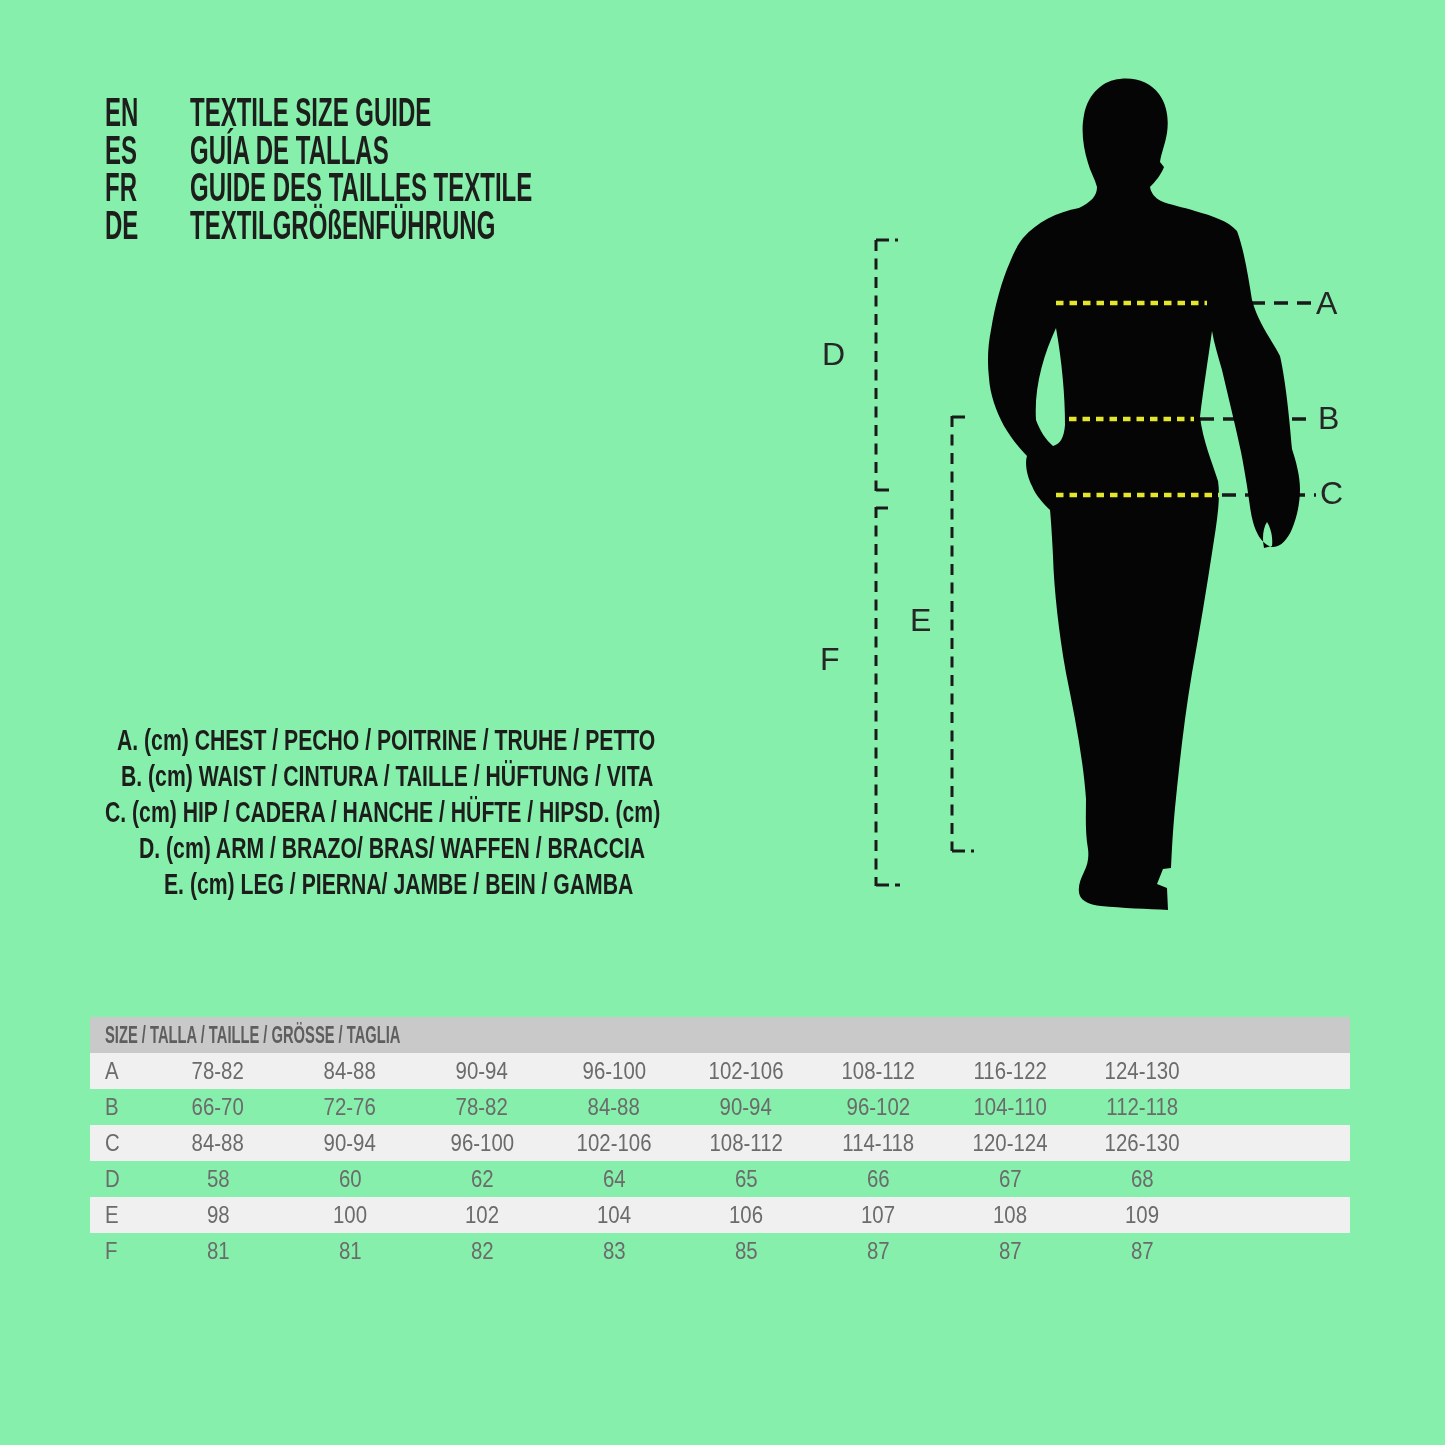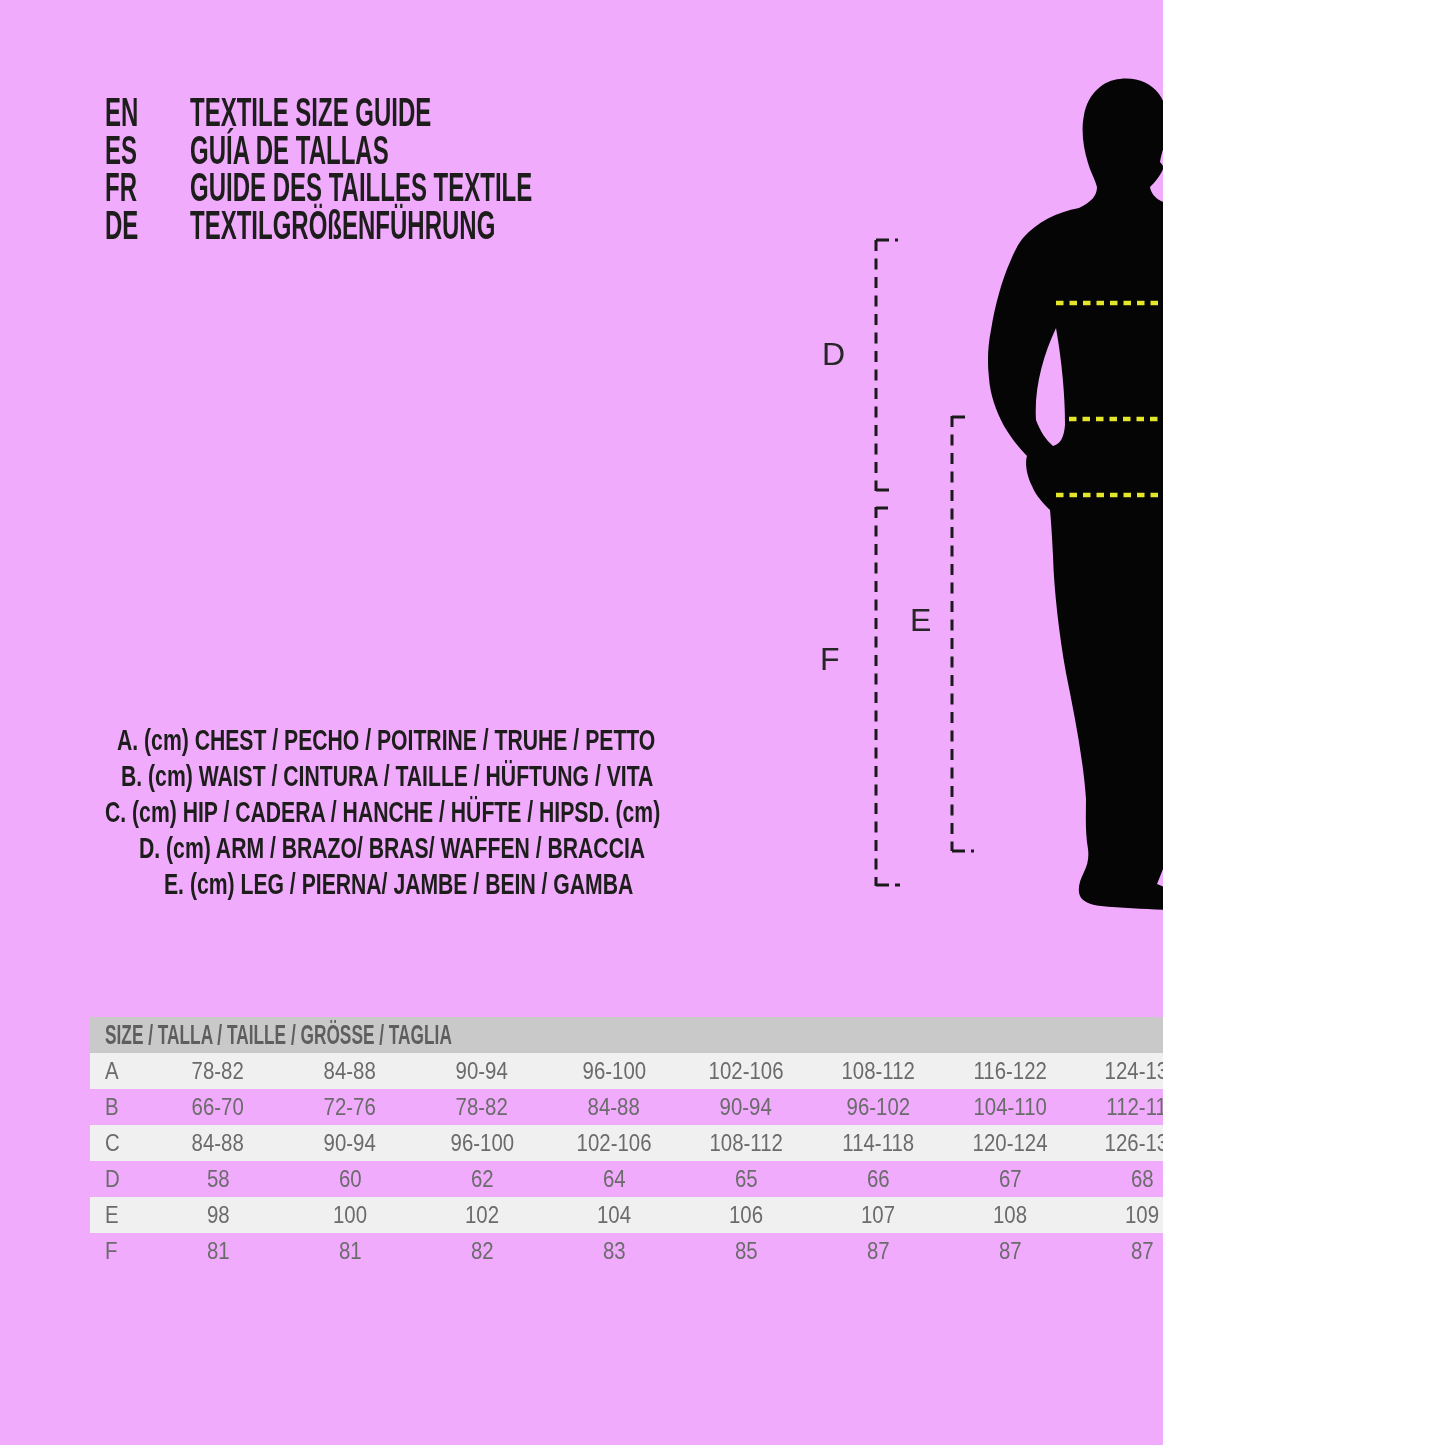--- a/index.html
+++ b/index.html
@@ -1,17 +1,17 @@
 <!DOCTYPE html>
 <html><head>
 <meta charset="utf-8">
 <style>
   html,body{margin:0;padding:0;}
   body{width:1445px;height:1445px;background:#fff;font-family:"Liberation Sans","DejaVu Sans",sans-serif;}
-  .canvas{position:relative;width:1163px;height:1445px;background:#f0abfc;overflow:hidden;color:#1d1d1b;}
+  .canvas{position:relative;width:1445px;height:1445px;background:#86efac;overflow:hidden;color:#1d1d1b;}
 
   
   .cnd{display:inline-block;transform-origin:0 50%;white-space:nowrap;}
 
   
   .lang-block{position:absolute;left:105px;top:94px;}
   .lang-row{display:flex;height:37.5px;line-height:37.5px;font-size:40px;font-weight:bold;letter-spacing:0;}
   .lang-code{width:85px;}
   .lang-code .cnd,.lang-title .cnd{transform:scaleX(0.60);}
 
@@ -19,21 +19,21 @@
   .legend-block{position:absolute;left:105px;top:722px;text-align:center;}
   .legend-row{height:36px;line-height:36px;font-size:29px;font-weight:bold;}
   .legend-row .cnd{transform:scaleX(0.73);}
 
   
   .gender-line{position:absolute;left:105px;top:955px;height:36px;line-height:36px;font-size:29px;font-weight:bold;}
   .gender-line .cnd{transform:scaleX(0.75);}
 
   
   .table-wrap{position:absolute;left:90px;top:1017px;width:1260px;}
-  .table-title{height:36px;line-height:36px;background:#c9c9c9;color:#5e5e5e;font-size:27px;font-weight:bold;}
+  .table-title{height:36px;line-height:36px;background:#c9c9c9;color:#5e5e5e;font-size:23px;font-weight:bold;}
   .table-title .cnd{margin-left:15px;transform:scaleX(0.64);}
   table.sizes{width:1260px;border-collapse:collapse;table-layout:fixed;color:#6b6b6b;font-size:24px;}
   table.sizes td{height:36px;padding:0;text-align:center;vertical-align:middle;overflow:visible;}
   table.sizes td.rowlabel{text-align:left;padding-left:15px;}
   table.sizes td .cnd{transform-origin:50% 50%;transform:scaleX(0.85);}
   table.sizes td.rowlabel .cnd{transform-origin:0 50%;}
   tr.stripe{background:#f0f0f0;}
 
   
   .figure-svg{position:absolute;left:0;top:0;width:1445px;height:1445px;pointer-events:none;}

